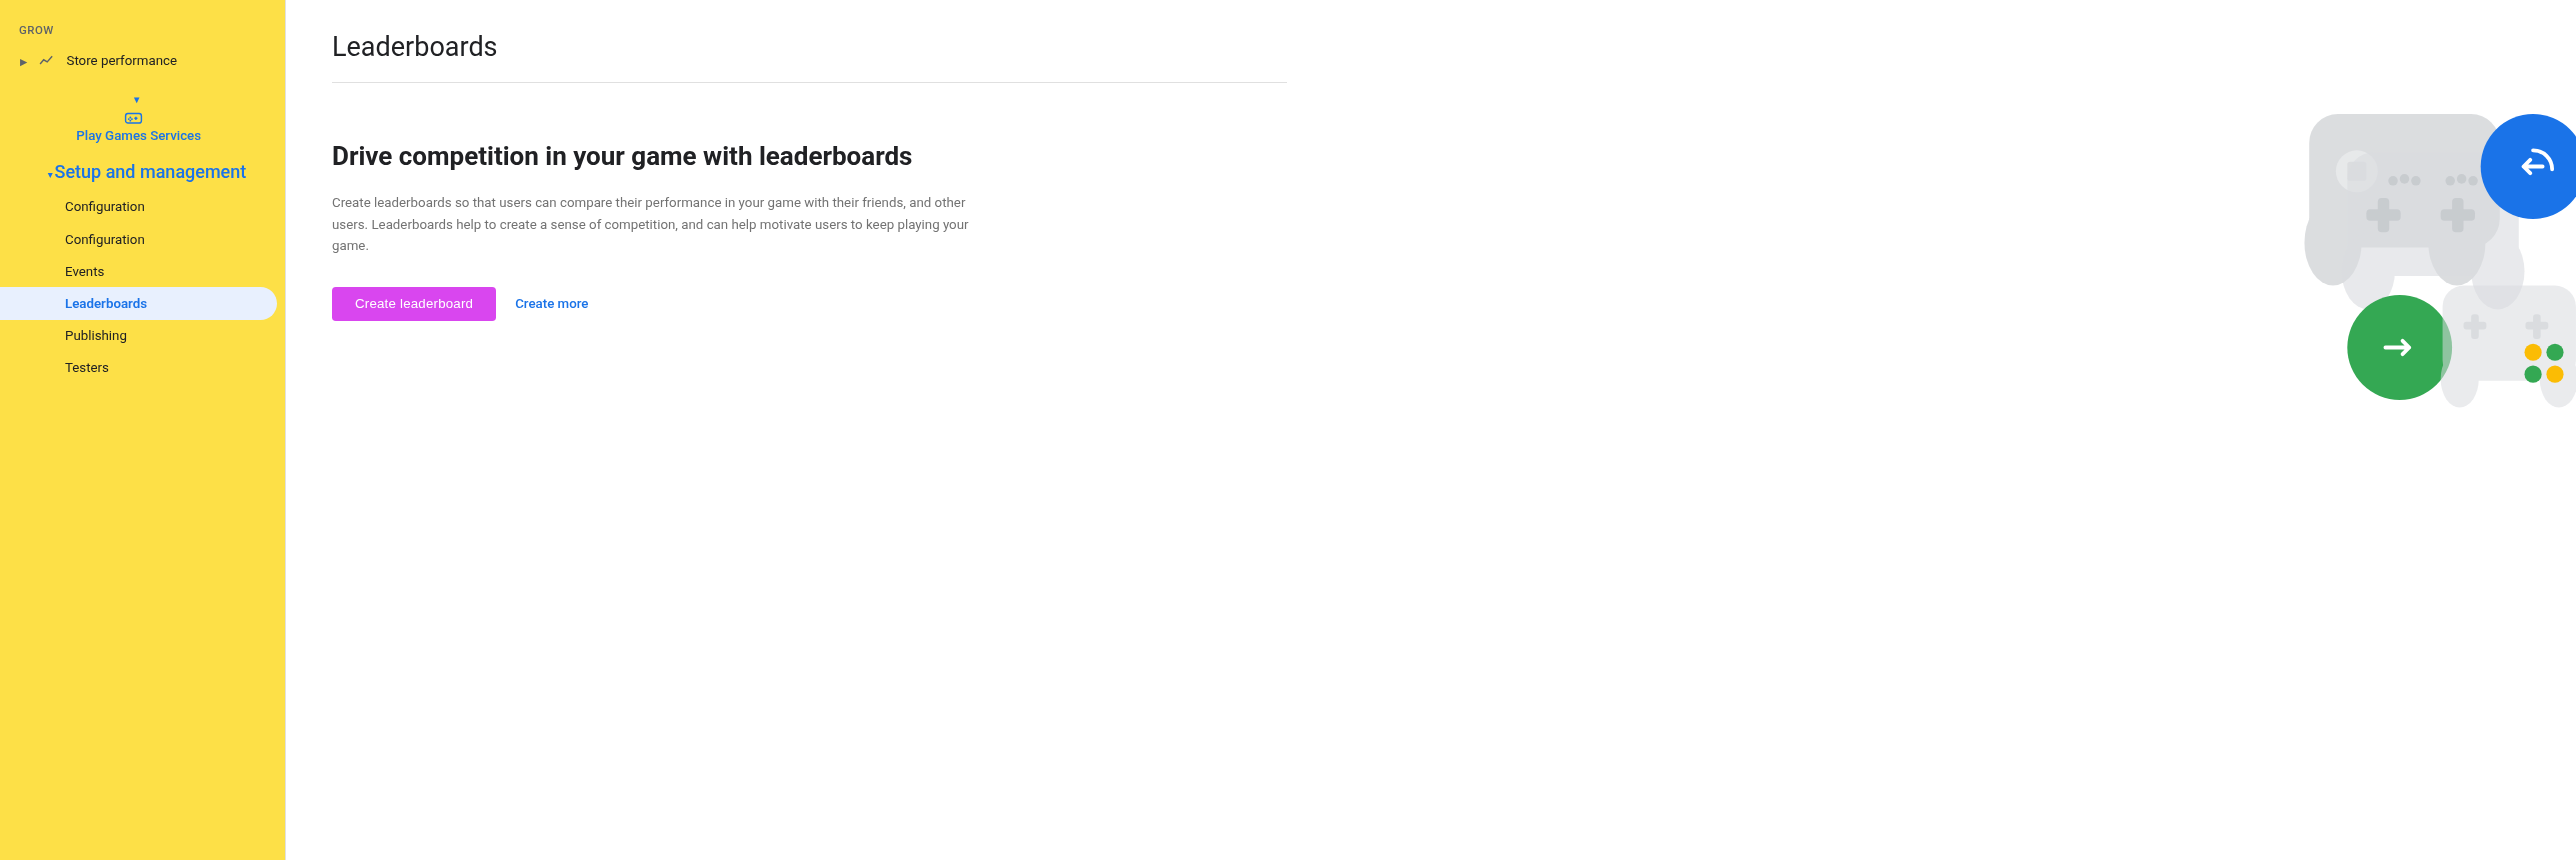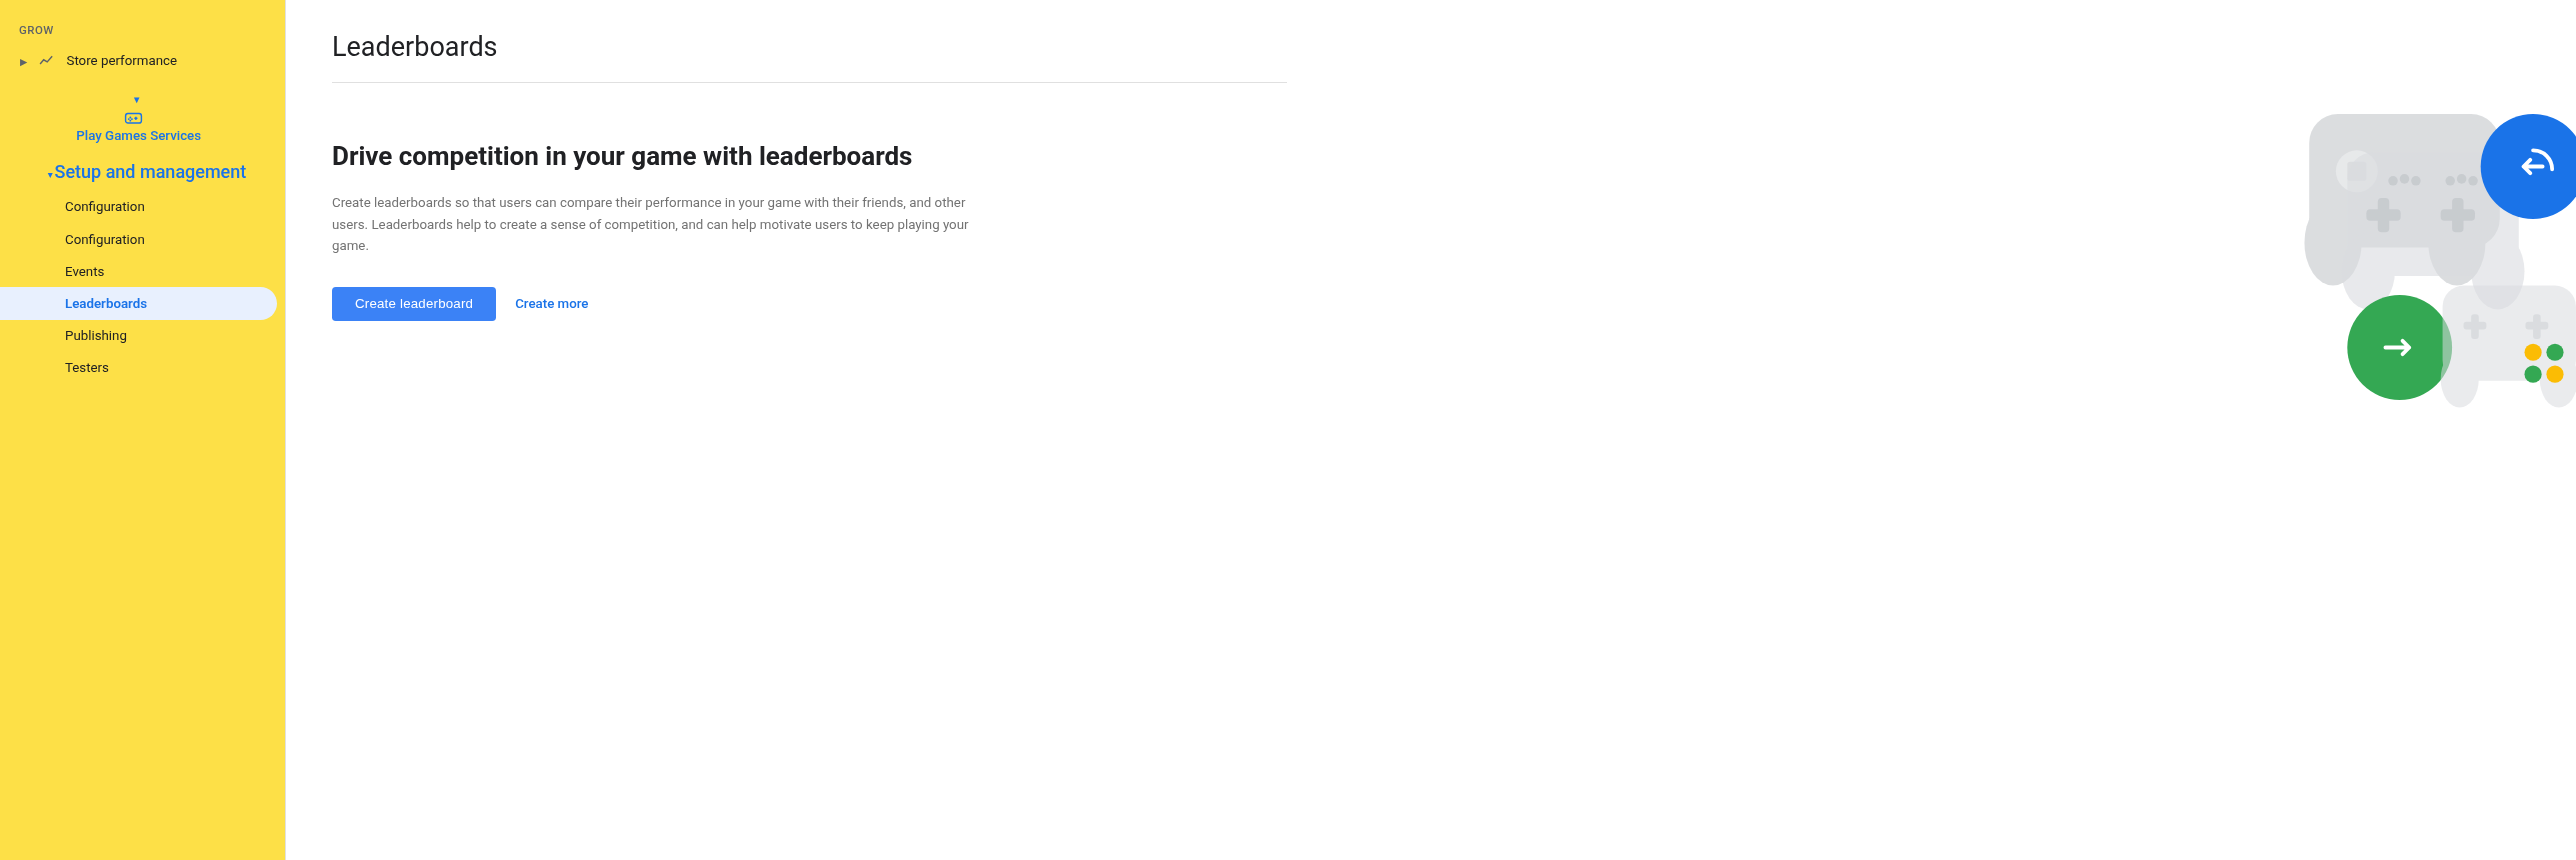--- a/index.html
+++ b/index.html
@@ -148,21 +148,21 @@
       margin-bottom: 30.5px;
     }
 
     .actions {
       display: flex;
       align-items: center;
       gap: 19px;
     }
 
     .btn-primary {
-      background: #3b82f6;
+      background: #d946ef;
       color: #fff;
       border: none;
       border-radius: 3.8px;
       padding: 9.5px 23px;
       font-size: 13.3px;
       font-weight: 500;
       cursor: pointer;
       letter-spacing: 0.2px;
     }
 

